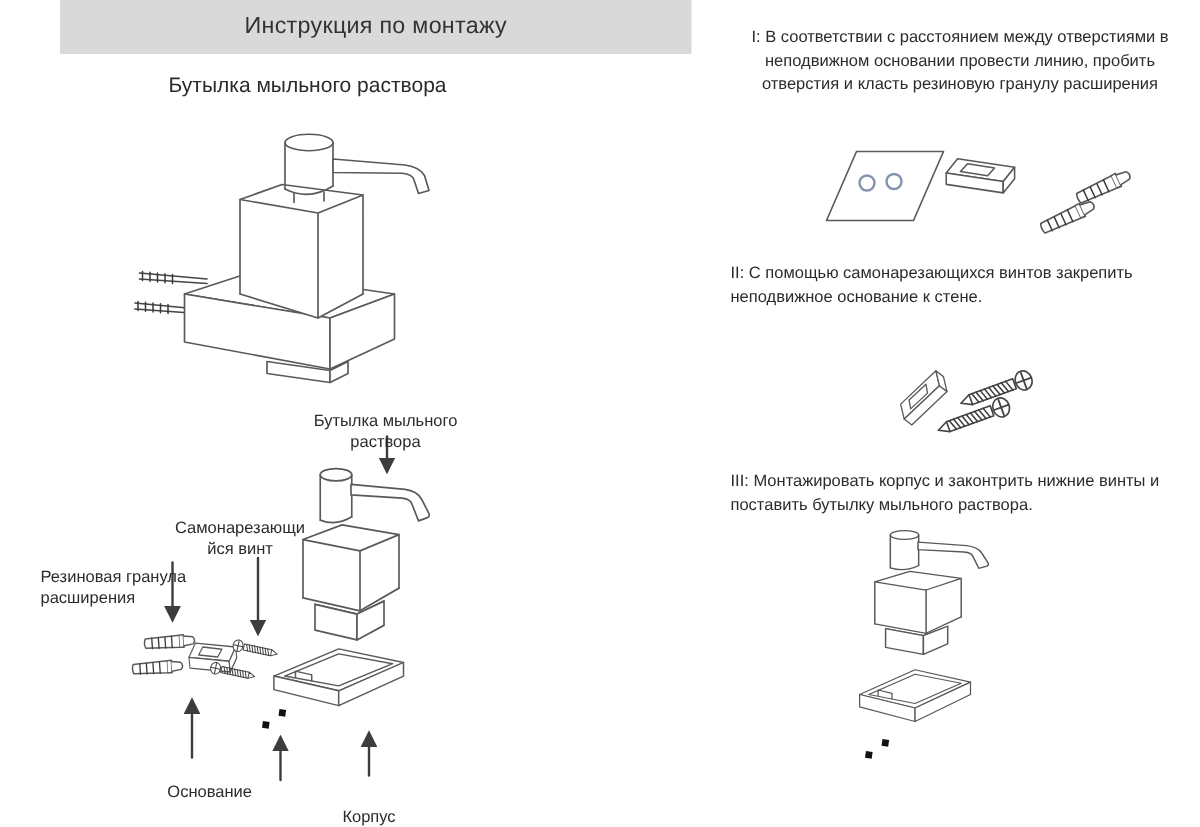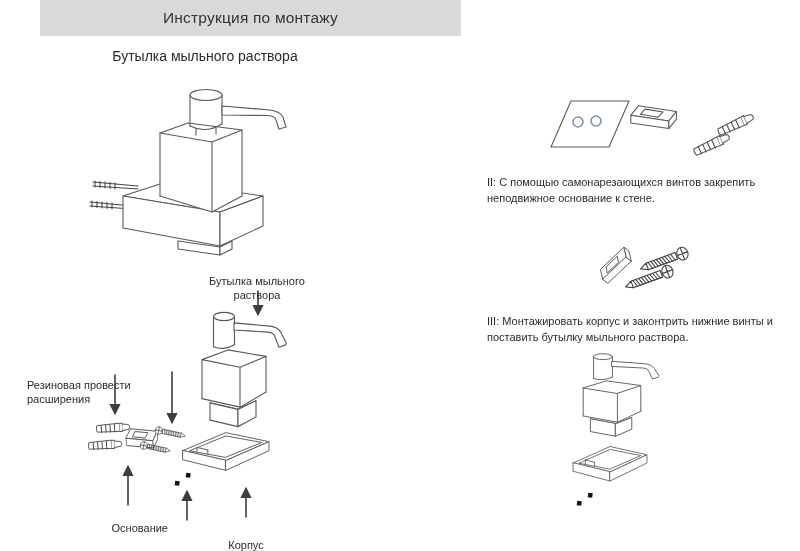--- a/index.html
+++ b/index.html
@@ -146,23 +146,26 @@
     </g>
   </svg>
 
   <div class="title-band">
     <span>Инструкция по монтажу</span>
   </div>
   <div class="subtitle">Бутылка мыльного раствора</div>
 
   <div class="dlabel" style="left:187px;top:258px;width:140px;">Бутылка мыльного
 раствора</div>
-  <div class="dlabel left" style="left:27px;top:362px;width:145px;">Резиновая провести
+  <div class="dlabel" style="left:105px;top:329px;width:110px;">Самонарезающи
+йся винт</div>
+  <div class="dlabel left" style="left:27px;top:362px;width:145px;">Резиновая гранула
 расширения</div>
   <div class="dlabel" style="left:88px;top:505px;width:80px;text-align:right;">Основание</div>
   <div class="dlabel" style="left:152px;top:542px;width:70px;">Запорный
 винт</div>
   <div class="dlabel" style="left:212px;top:522px;width:68px;">Корпус</div>
 
+  <div class="step center" style="left:484px;top:18px;width:312px;">I: В соответствии с расстоянием между отверстиями в неподвижном основании провести линию, пробить отверстия и класть резиновую гранулу расширения</div>
   <div class="step" style="left:487px;top:314px;width:310px;">III: Монтажировать корпус и законтрить нижние винты и поставить бутылку мыльного раствора.</div>
   <div class="step" style="left:487px;top:175px;width:302px;">II: С помощью самонарезающихся винтов закрепить неподвижное основание к стене.</div>
 
 </div>
 
 </body></html>

